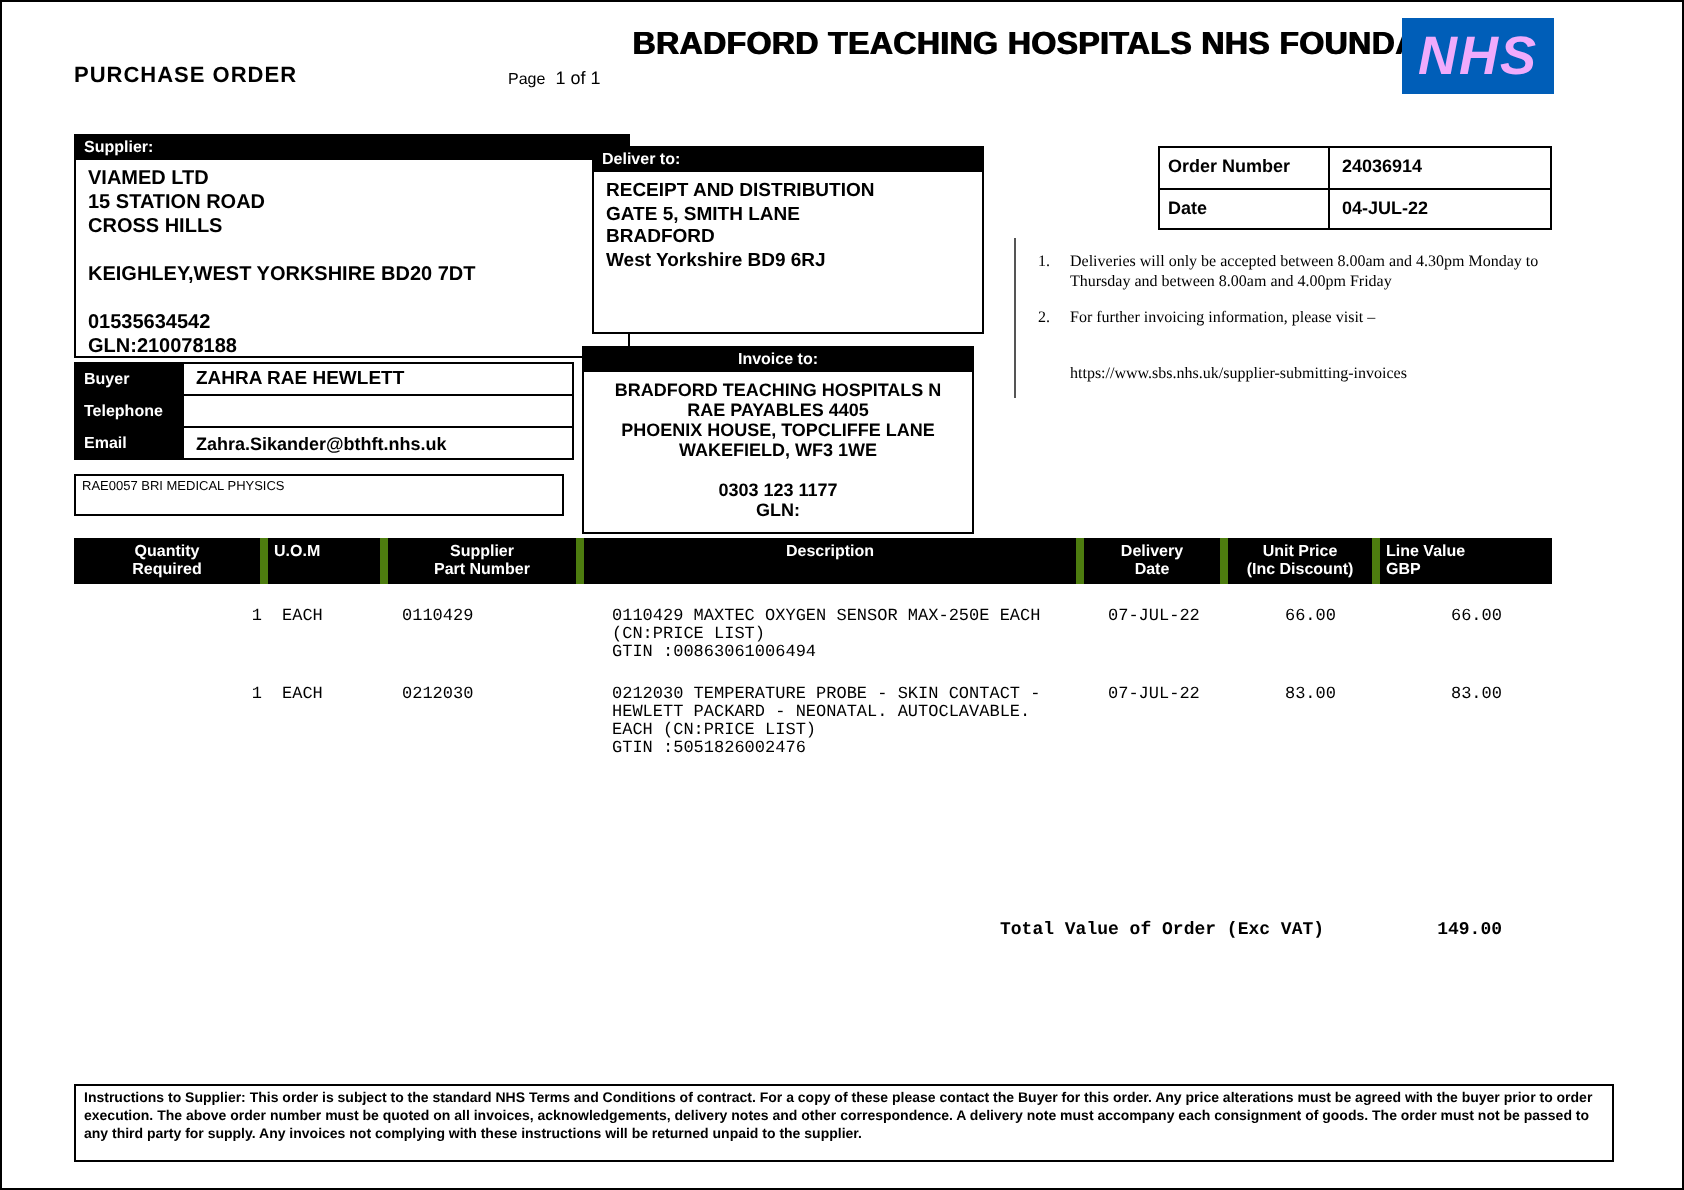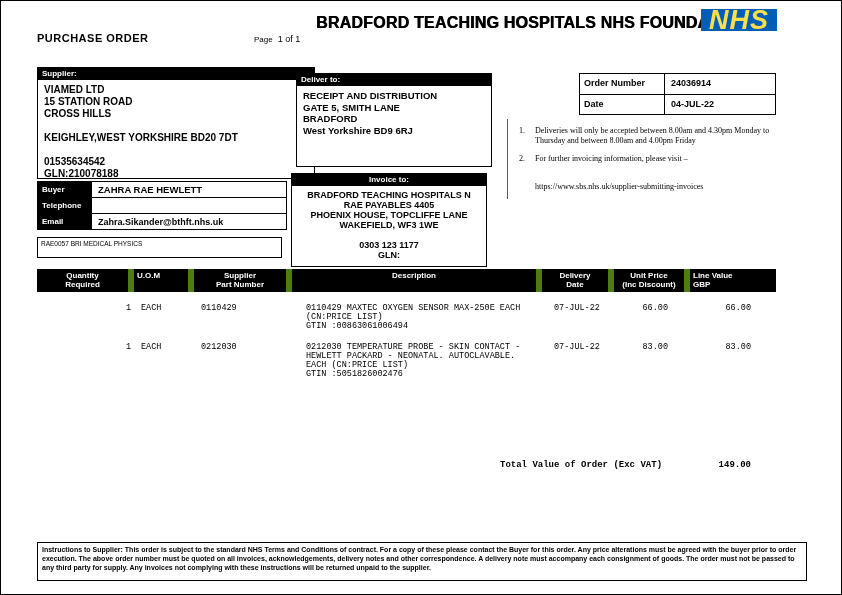--- a/index.html
+++ b/index.html
@@ -11,23 +11,23 @@
   }
   .abs { position:absolute; }
   .pre { white-space:pre-line; }
 
   
   .po-title { left:36px; top:31px; font-size:11px; font-weight:bold; letter-spacing:.5px; }
   .page-indicator { left:253px; top:33px; font-size:8px; }
   .page-indicator .pv { font-size:9px; margin-left:5px; }
   .org-title { left:315px; top:13px; font-size:16px; font-weight:bold; letter-spacing:.2px;
                text-shadow:.6px 0 0 #000; }
-  .nhs-logo { left:700px; top:8px; width:76px; height:22px; background:#005EB8;
+  .nhs-logo { left:700px; top:8px; width:76px; height:38px; background:#005EB8;
               display:flex; align-items:center; justify-content:center;
-              color:#fde047; font-style:italic; font-weight:bold; font-size:27px; letter-spacing:1px; }
+              color:#f0abfc; font-style:italic; font-weight:bold; font-size:27px; letter-spacing:1px; }
 
   
   .box { border:1px solid #000; background:#fff; }
   .blackbar { display:block; background:#000; color:#fff; font-weight:bold;
               font-size:8px; line-height:10px; padding:1px 4px; }
   .supplier-box { left:36px; top:66px; width:278px; height:112px; }
   .supplier-body { padding:4px 6px; font-size:10px; font-weight:bold; line-height:12px; }
   .deliver-box { left:295px; top:72px; width:196px; height:94px; }
   .deliver-body { padding:4px 6px; font-size:9.5px; font-weight:bold; line-height:11.5px; }
   .invoice-box { left:290px; top:172px; width:196px; height:94px;text-align:center; }
@@ -51,21 +51,21 @@
   
   .vline { left:506px; top:118px; width:1px; height:80px; background:#555; }
   .note { left:518px; width:258px; display:flex; font-family:"Liberation Serif", serif;
           font-size:8px; line-height:10px; }
   .note .n { width:16px; flex:none; }
   .note-link { display:block; margin-top:18px; color:#000; text-decoration:none; }
 
   
   .items-header { left:36px; top:268px; width:739px; height:23px; background:#000; display:flex;
                   color:#fff; font-size:8px; font-weight:bold; line-height:9px; }
-  .items-header .cell { padding:2px 3px; border-right:6px solid #4d7c0f; white-space:pre-line; }
+  .items-header .cell { padding:2px 3px; border-right:4px solid #4d7c0f; white-space:pre-line; }
   .items-header .cell:last-child { border-right:none; }
   .c-qty { width:97px; text-align:center; }
   .c-uom { width:60px; text-align:left; }
   .c-part { width:98px; text-align:center; }
   .c-desc { width:250px; text-align:center; }
   .c-del { width:72px; text-align:center; }
   .c-unit { width:76px; text-align:center; }
   .c-line { width:86px; text-align:left; }
 
   .item-row { left:36px; width:739px; display:flex; font-family:"Liberation Mono", monospace;

